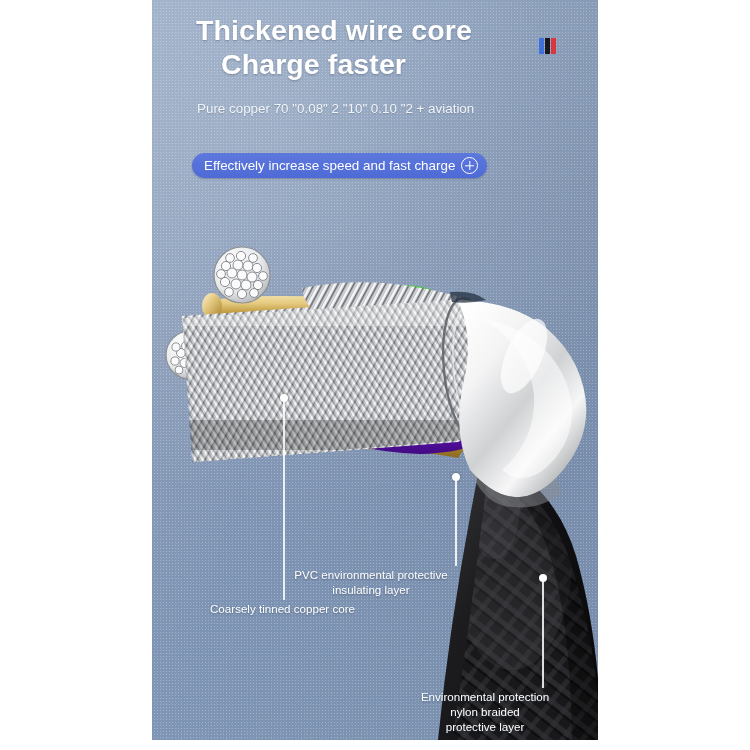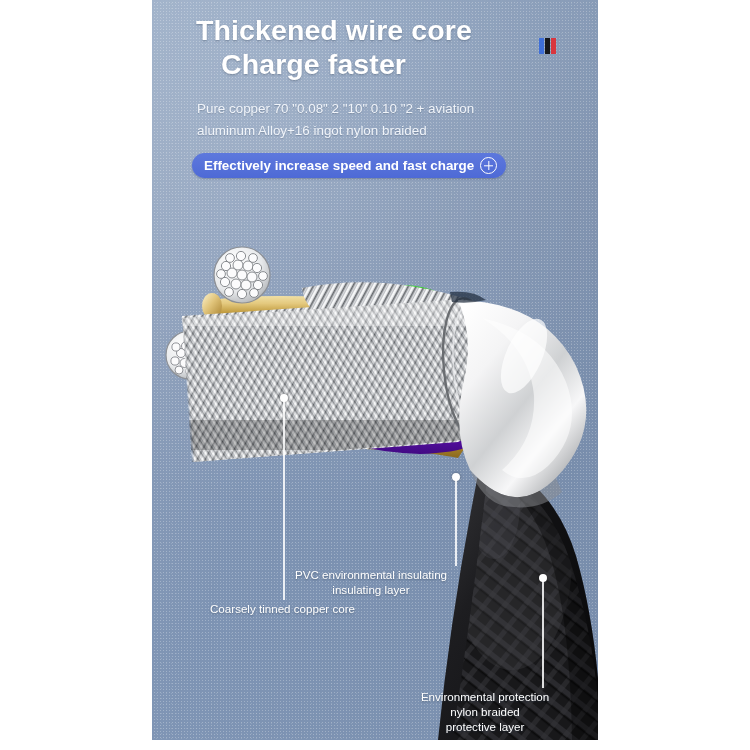--- a/index.html
+++ b/index.html
@@ -55,21 +55,21 @@
   #subcopy span{display:block;}
 
   
   #pill{
     position:absolute;left:40px;top:153px;height:25px;
     display:inline-flex;align-items:center;gap:6px;
     padding:0 9px 0 12px;border-radius:13px;
     background:linear-gradient(180deg,#5d78dd 0%,#4e6ad6 100%);
     box-shadow:0 1px 2px rgba(35,45,80,.30);
   }
-  #pill .txt{color:#ffffff;font-size:13.4px;font-weight:bold;line-height:1;white-space:nowrap;}
+  #pill .txt{color:#ffffff;font-size:13.4px;font-weight:normal;line-height:1;white-space:nowrap;}
   #pill .plus{
     width:15px;height:15px;border-radius:50%;border:1.4px solid #ffffff;
     position:relative;flex:none;
   }
   #pill .plus:before,#pill .plus:after{
     content:"";position:absolute;background:#ffffff;
   }
   #pill .plus:before{left:50%;top:3px;bottom:3px;width:1.4px;transform:translateX(-50%);}
   #pill .plus:after{top:50%;left:3px;right:3px;height:1.4px;transform:translateY(-50%);}
 
@@ -356,41 +356,40 @@
     </div>
 
     <div id="flag">
       <i class="b"></i>
       <i class="k"></i>
       <i class="r"></i>
     </div>
 
     <div id="subcopy">
       <span>Pure copper 70 "0.08" 2 "10" 0.10 "2 + aviation</span>
-      <span>aluminum Alloy+16 ingot nylon braided</span>
     </div>
 
     <div id="pill">
       <span class="txt">Effectively increase speed and fast charge</span>
       <span class="plus"></span>
     </div>
 
     <div id="callouts">
         <div class="callout">
           <div class="dot" style="left: 128px; top: 394px;"></div>
           <div class="line" style="left: 131.4px; top: 398px; height: 202px;"></div>
           <div class="label" style="top: 601px; left: 58px; text-align: center;">
             <div>Coarsely tinned copper core</div>
           </div>
         </div>
         <div class="callout">
           <div class="dot" style="left: 300px; top: 473px;"></div>
           <div class="line" style="left: 303.4px; top: 477px; height: 89px;"></div>
           <div class="label c" style="top: 567px; left: 0px; width: 438px;">
-            <div>PVC environmental insulating</div>
+            <div>PVC environmental protective</div>
             <div>insulating layer</div>
           </div>
         </div>
         <div class="callout">
           <div class="dot" style="left: 387px; top: 574px;"></div>
           <div class="line" style="left: 390.4px; top: 578px; height: 110px;"></div>
           <div class="label c" style="top: 689px; left: 0px; width: 666px;">
             <div>Environmental protection</div>
             <div>nylon braided</div>
             <div>protective layer</div>

